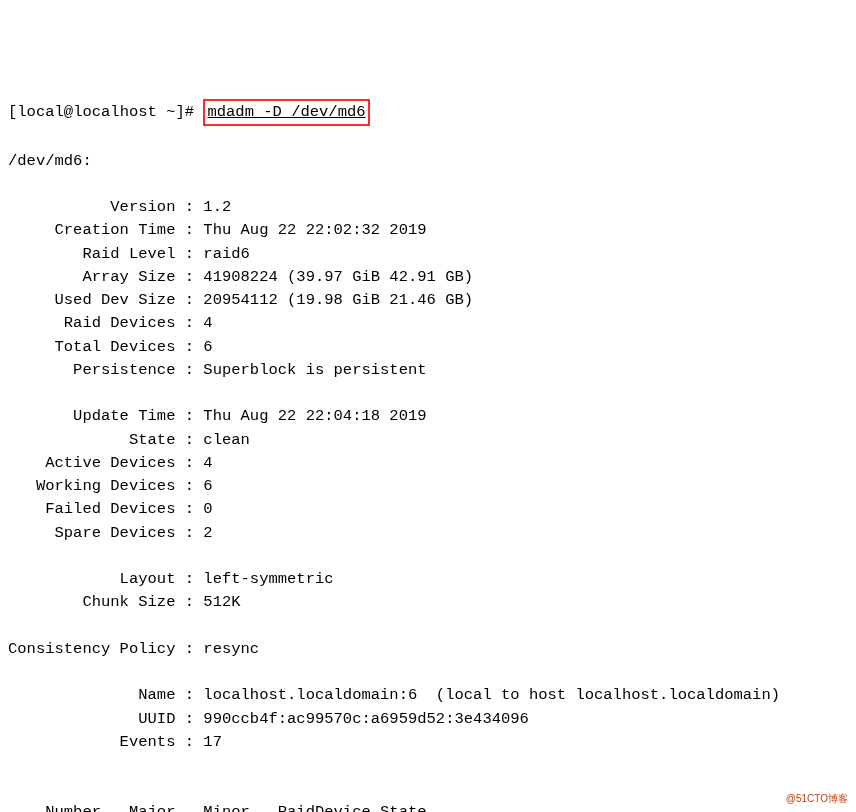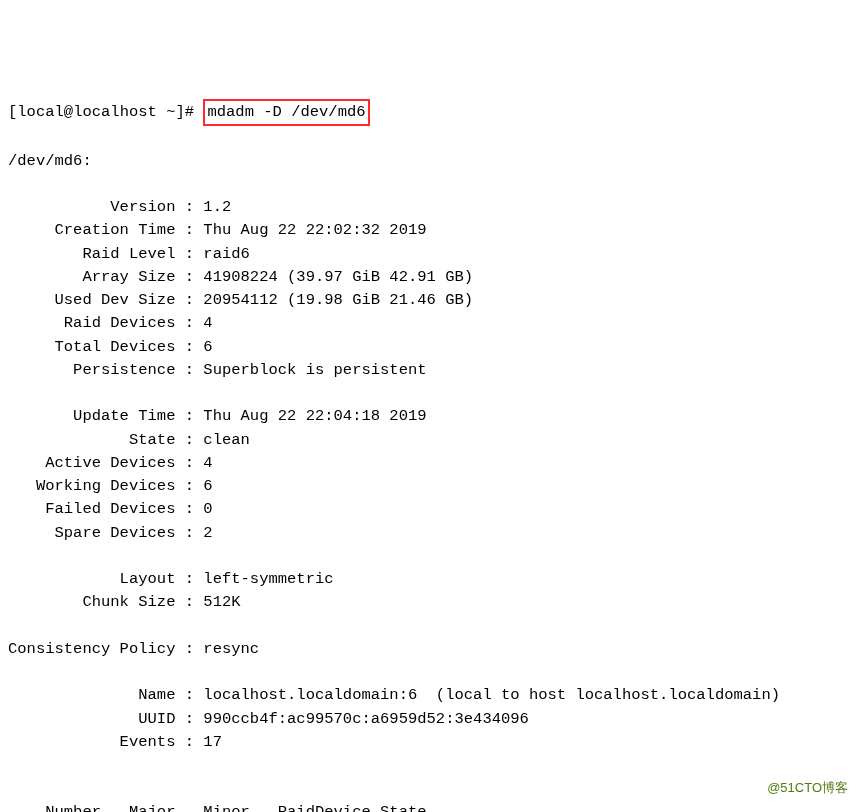--- a/index.html
+++ b/index.html
@@ -9,28 +9,29 @@
     font-size: 15.5px;
     line-height: 1.5;
     color: #000;
     background: #fff;
     white-space: pre;
   }
   .redbox {
     border: 2px solid #ff2a2e;
     padding: 0 2px;
     display: inline-block;
+    text-decoration: underline;
   }
   .watermark {
     position: fixed;
     right: 8px;
-    bottom: 15px;
-    color: #4d7c0f;
+    bottom: 6px;
+    color: #c2410c;
     font-family: sans-serif;
-    font-size: 13px;
+    font-size: 10px;
   }
   .row { display: block; }
 </style>
 </head>
 <body>
 
 
 
 <span class="row">[<span>local</span>@<span>localhost</span> <span>~</span>]<span>#</span> <span class="redbox"><span>mdadm -D /dev/md6</span></span></span>
 <span class="row">/dev/md6:</span>

